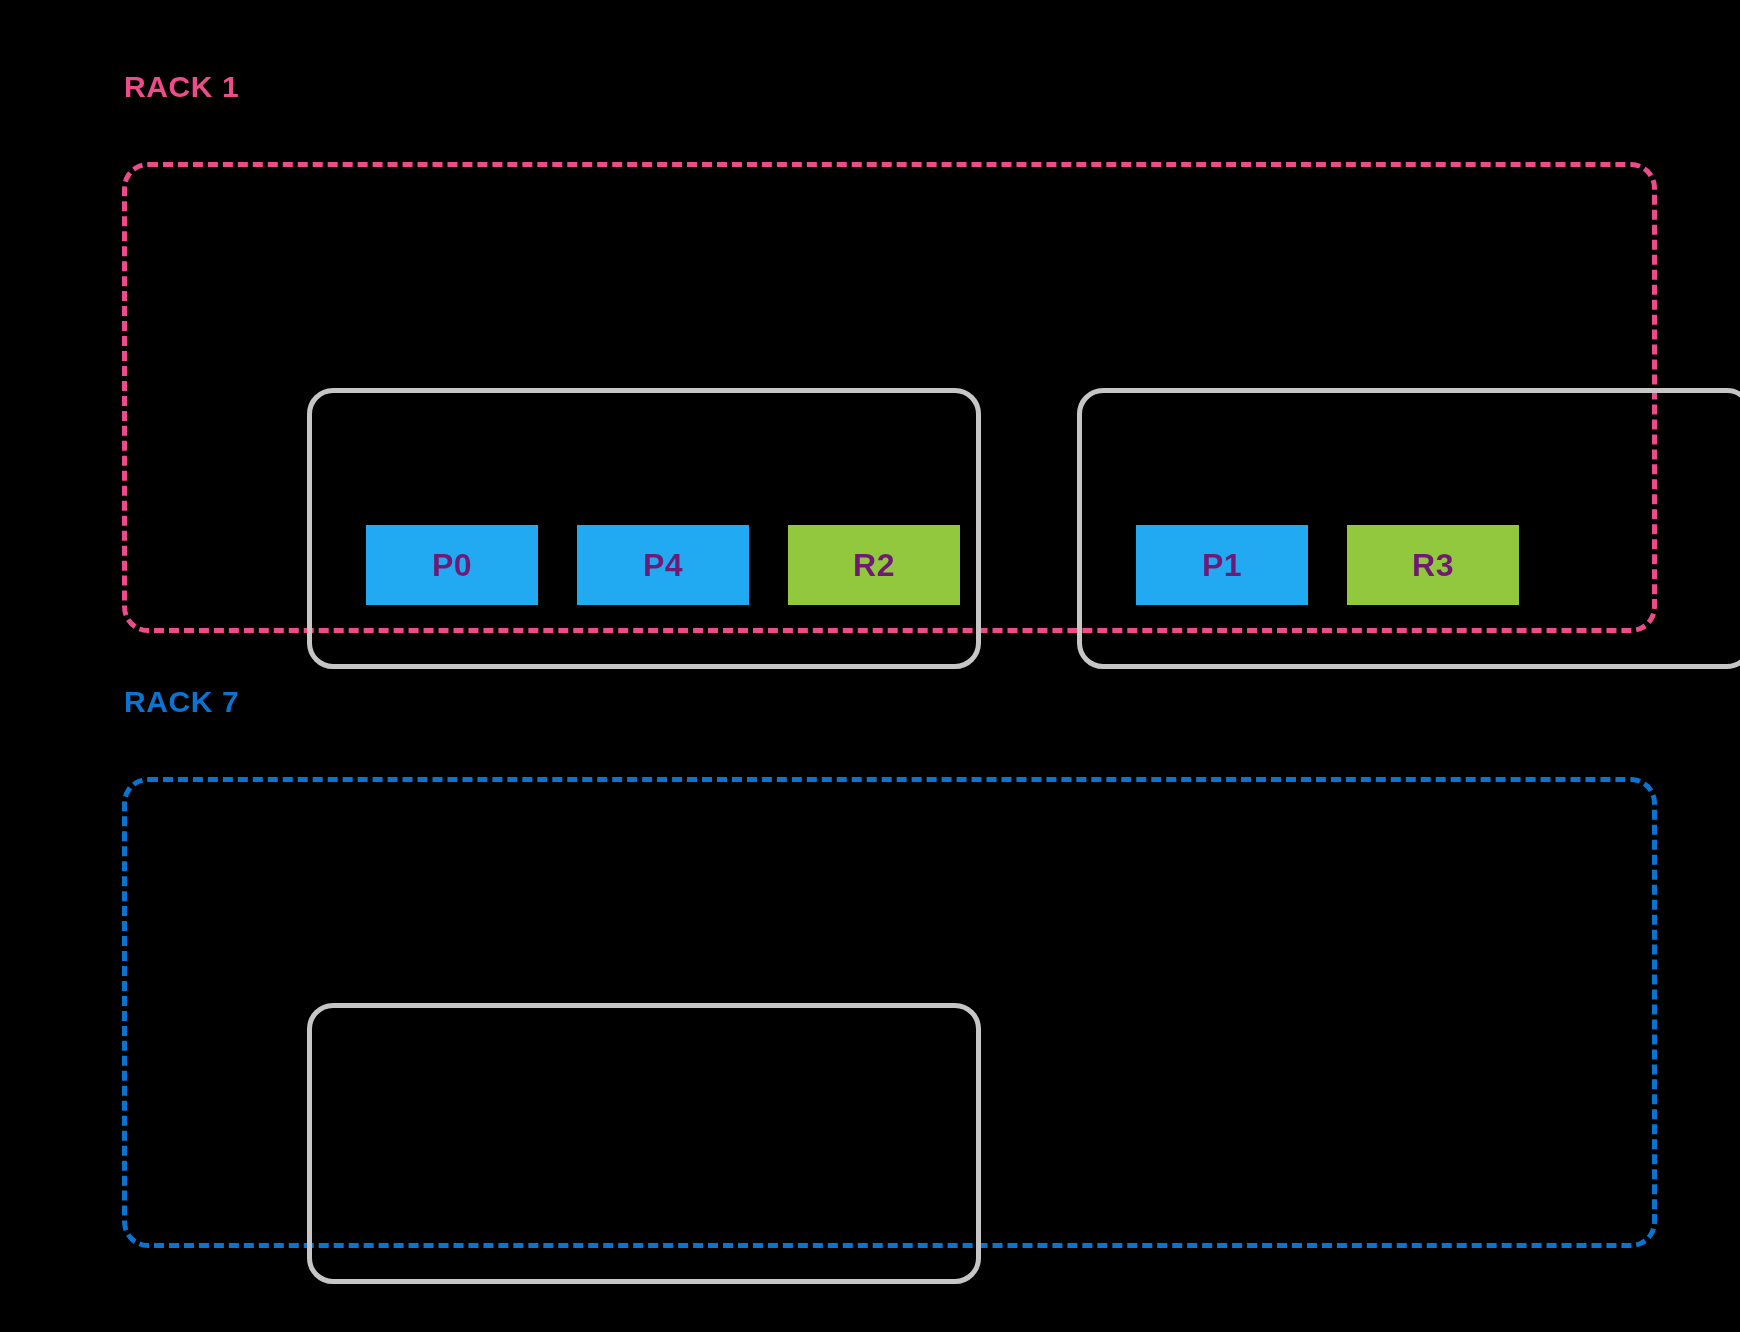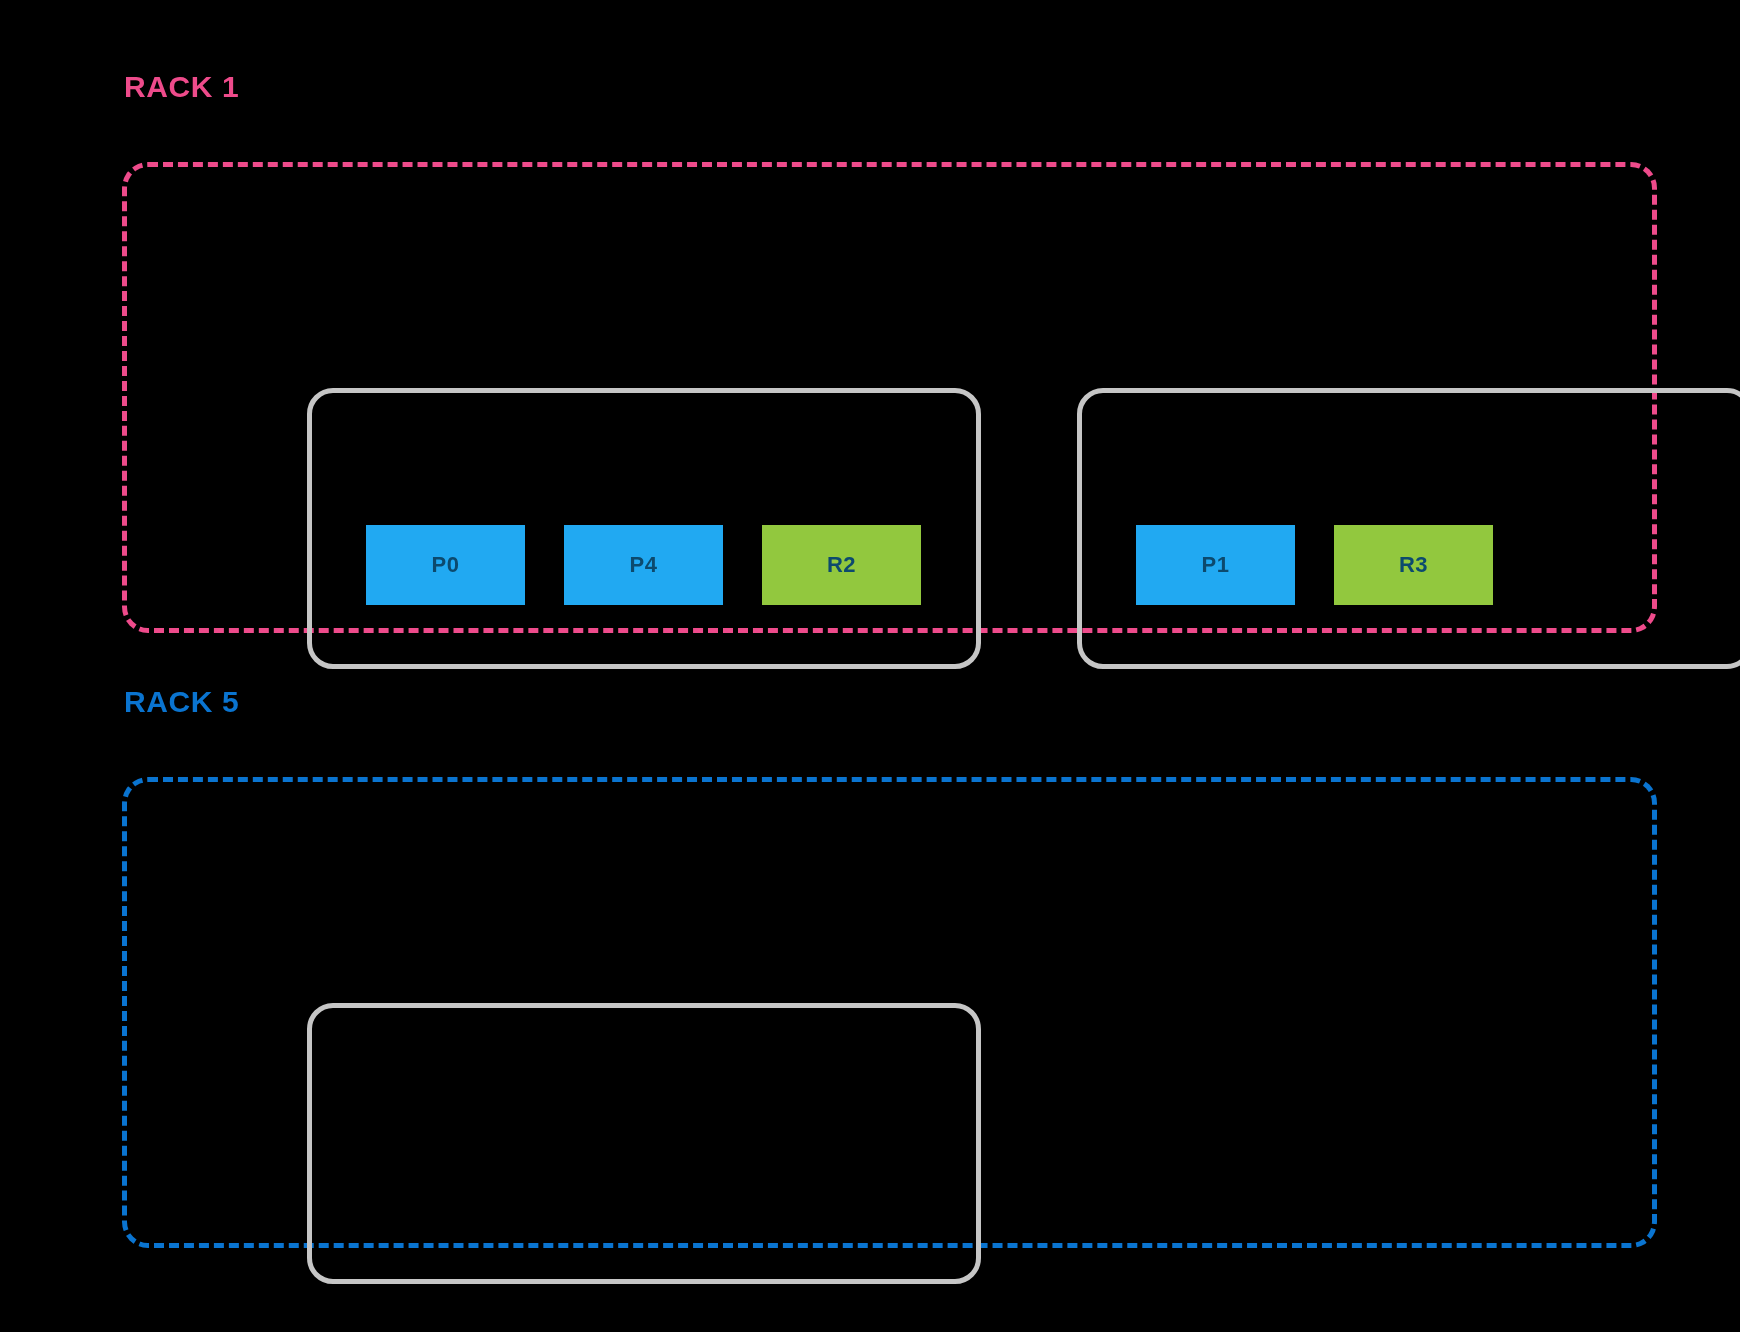--- a/index.html
+++ b/index.html
@@ -81,28 +81,28 @@
     left: 0;
     right: 0;
     bottom: 59px;
     display: flex;
     align-items: center;
     padding-left: 54px;
     gap: 39px;
   }
 
   .chip {
-    width: 159px;
+    width: 172px;
     height: 80px;
     display: flex;
     align-items: center;
     justify-content: center;
-    font-size: 22px;
+    font-size: 32px;
     font-weight: bold;
-    color: #0c4a6e;
+    color: #701a75;
     letter-spacing: 0.5px;
     box-sizing: border-box;
   }
   .chip-partition { background: #21a9f2; }
   .chip-replica   { background: #92c83e; }
 </style>
 </head>
 <body>
 
 <div class="canvas">
@@ -126,21 +126,21 @@
           <div class="chip chip-partition">P1</div>
           <div class="chip chip-replica">R3</div>
         </div>
       </div>
 
     </div>
   </div>
 
   <div class="rack-group" id="rack-group-2">
 
-    <div class="rack-label">RACK 5</div>
+    <div class="rack-label">RACK 7</div>
 
     <div class="rack-boundary">
 
       <div class="node node-a">
         <div class="chip-row">
         </div>
       </div>
 
 
     </div>

